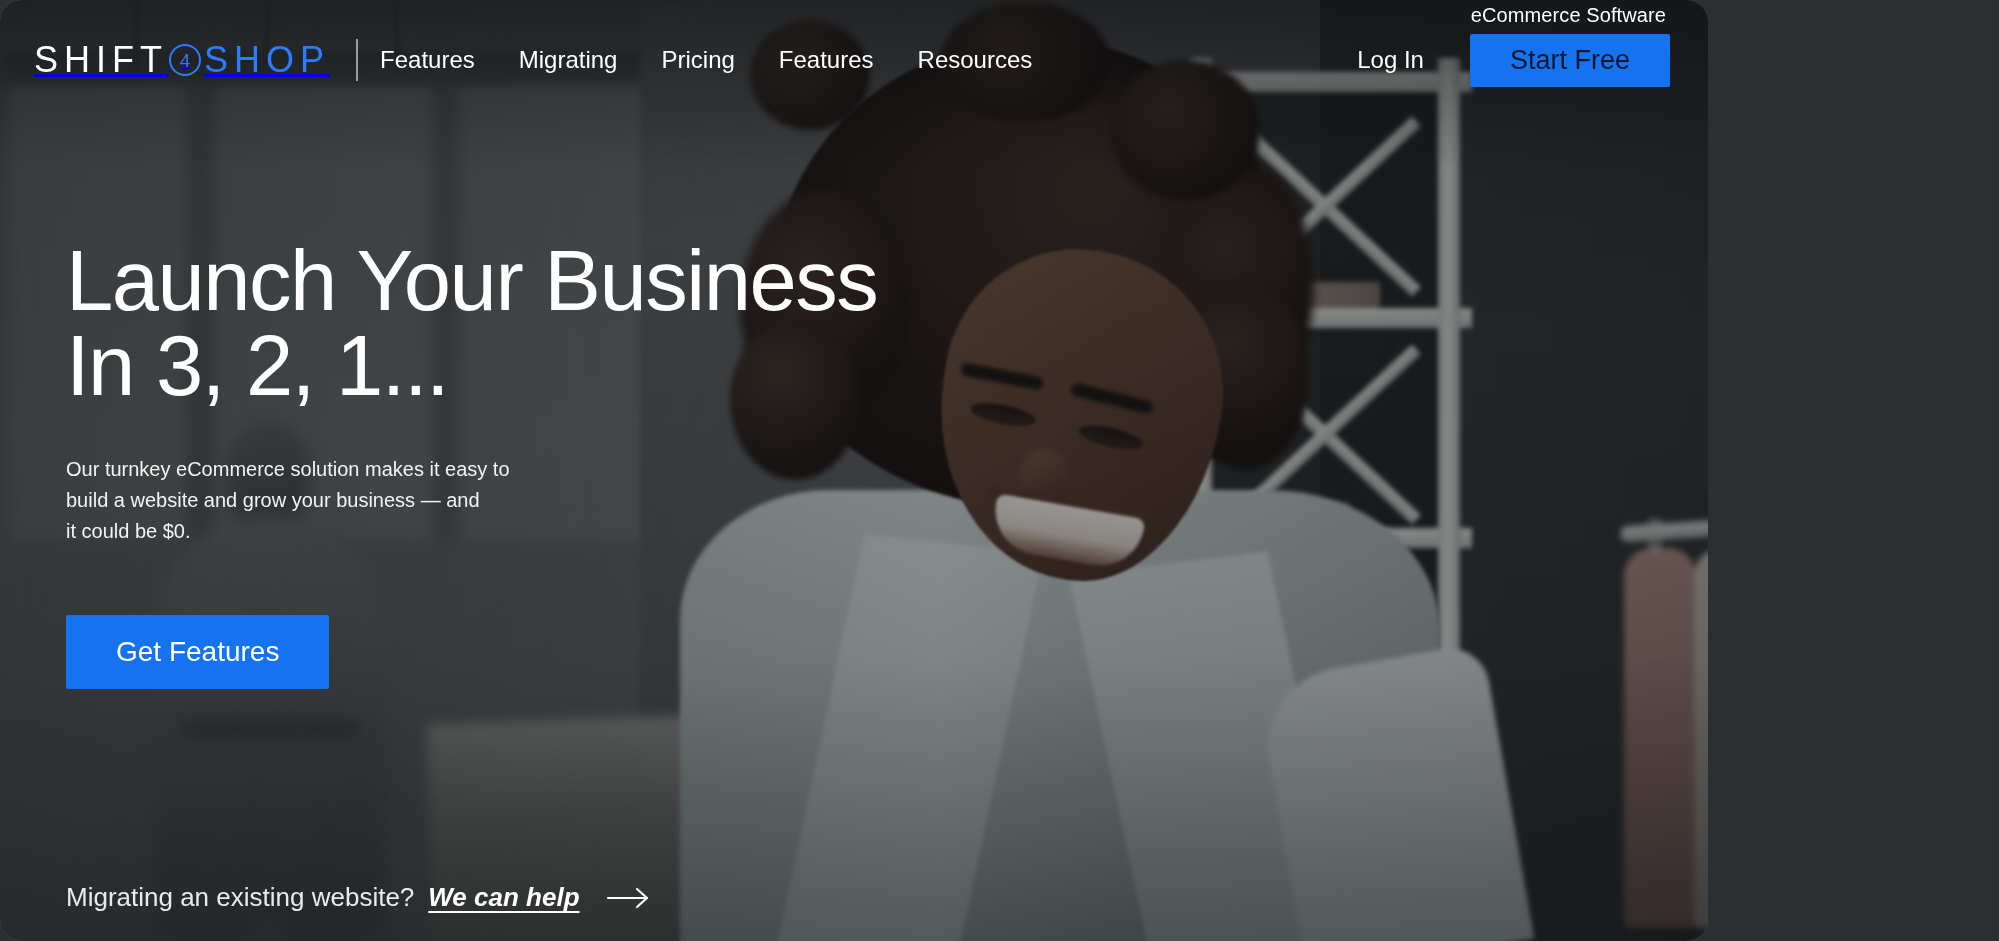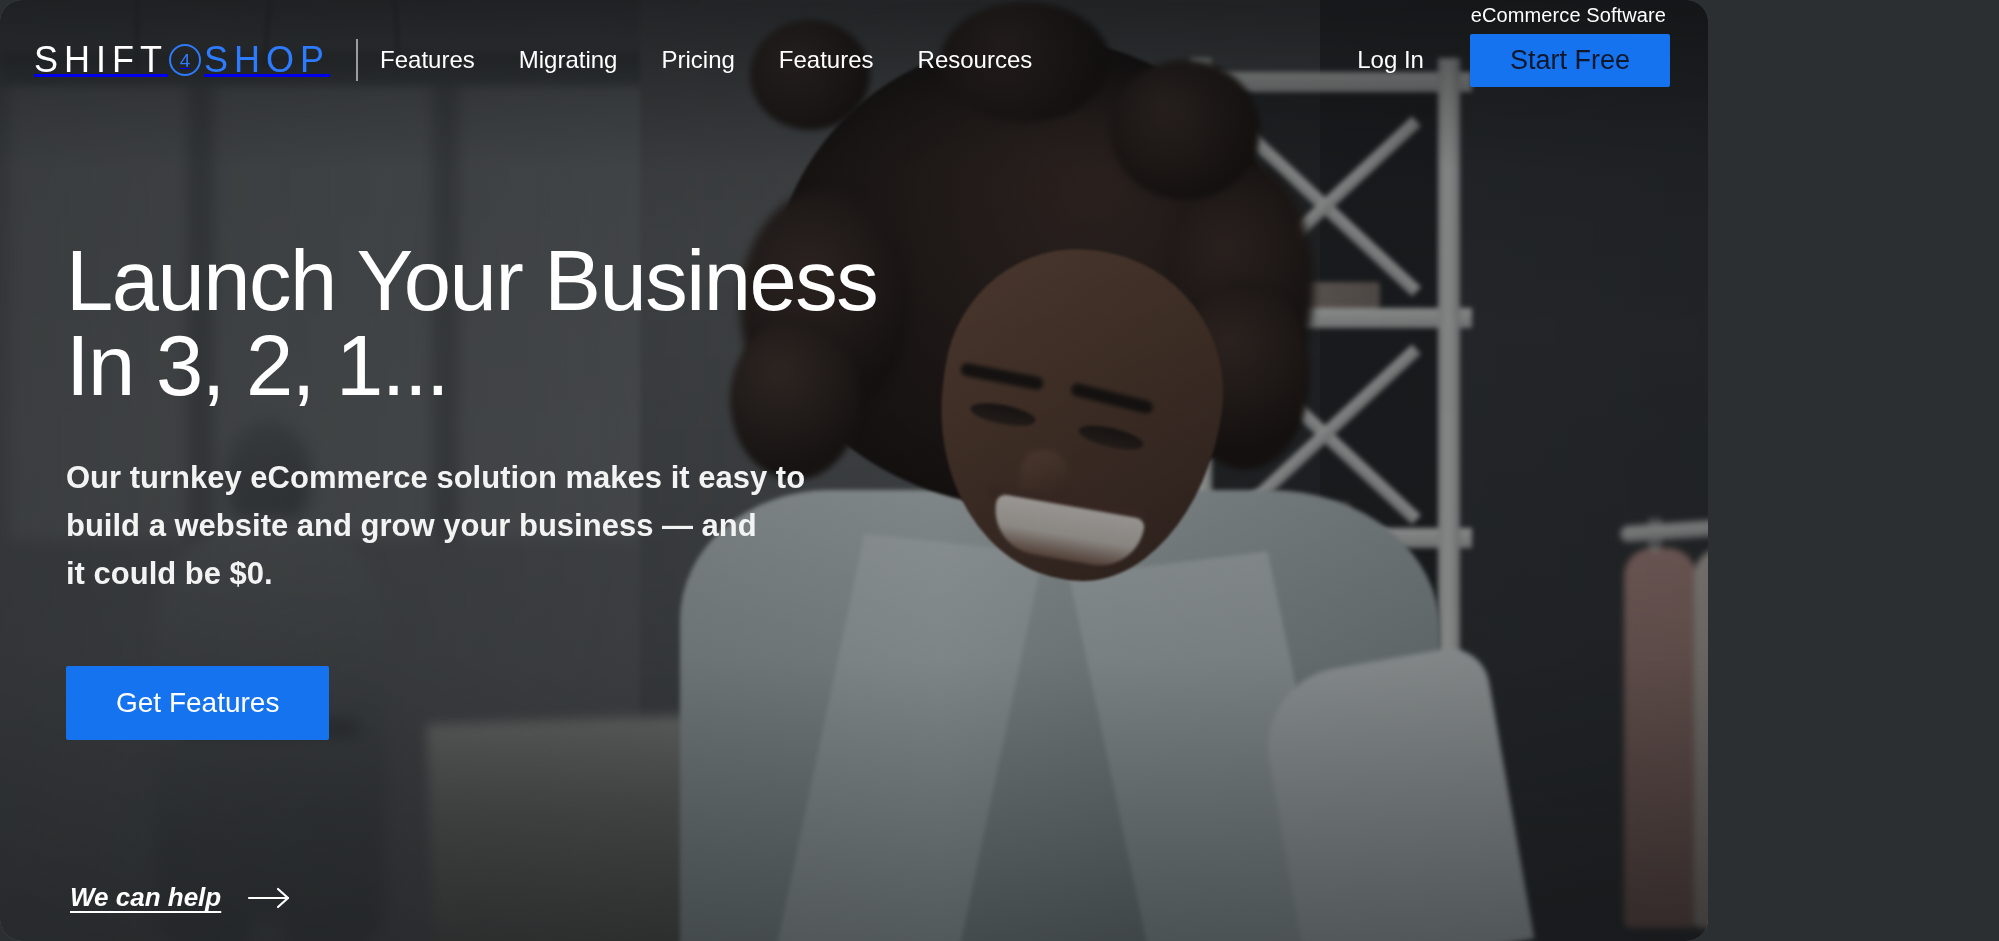--- a/index.html
+++ b/index.html
@@ -378,22 +378,22 @@
     color: #ffffff;
     font-size: 85px;
     font-weight: 400;
     line-height: 1.0;
     letter-spacing: -1.5px;
     white-space: pre-line;
   }
   .hero-sub {
     margin-top: 46px;
     color: #f2f3f3;
-    font-size: 31px;
-    font-weight: 700;
+    font-size: 20px;
+    font-weight: 400;
     line-height: 1.55;
     max-width: 830px;
     white-space: pre-line;
   }
   .get-started-btn {
     margin-top: 68px;
     display: inline-block;
     background: #1673f0; color: #ffffff;
     font-size: 28px; font-family: "Liberation Sans", sans-serif;
     border: none; border-radius: 2px;
@@ -533,20 +533,21 @@
   <div class="hero">
     <h1 class="hero-title">Launch Your Business
 In 3, 2, 1...</h1>
     <p class="hero-sub">Our turnkey eCommerce solution makes it easy to
 build a website and grow your business — and
 it could be $0.</p>
     <button class="get-started-btn">Get Features</button>
   </div>
 
   <div class="migrate-row">
+    <span class="migrate-text">Migrating an existing website?</span>
     <a class="migrate-link" href="#">We can help</a>
     <span class="arrow-icon">
       <svg width="46" height="26" viewBox="0 0 46 26" fill="none" aria-hidden="true">
         <path d="M2 13 H41" stroke="#ffffff" stroke-width="2.2" stroke-linecap="round"></path>
         <path d="M31 4 L41 13 L31 22" stroke="#ffffff" stroke-width="2.2" stroke-linecap="round" stroke-linejoin="round" fill="none"></path>
       </svg>
     </span>
   </div>
 
 </div>

